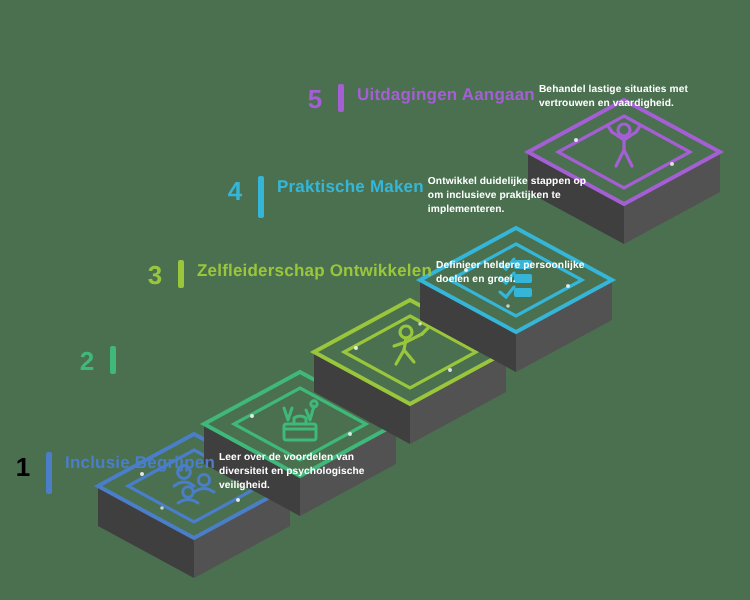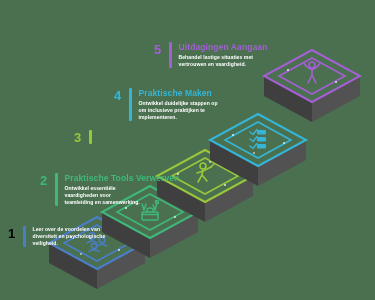--- a/index.html
+++ b/index.html
@@ -31,21 +31,21 @@
     flex:0 0 auto;
     padding-top:1px;
   }
   .accent-bar {
     width:2.5px;
     border-radius:1px;
     flex:0 0 auto;
     align-self:stretch;
     margin-left:2px;
   }
-  .step-body { display:flex; flex-direction:column; gap:2px; padding-left:3px; }
+  .step-body { display:flex; gap:2px; padding-left:3px; }
   .step-title {
     font-size:8.5px;
     font-weight:700;
     line-height:1.18;
     letter-spacing:.1px;
   }
   .step-desc {
     font-size:5.1px;
     font-weight:700;
     line-height:1.35;
@@ -168,36 +168,37 @@
         <path d="M 0,-6 L -6,-10 M 0,-6 L 6,-10"></path>
         <path d="M -6,-10 L -8,-13 M 6,-10 L 8,-13"></path>
       </g>
     </g>
   </svg>
 
   <div class="step-text" id="text-1">
     <span class="step-num">1</span>
     <span class="accent-bar" style="background:#4a7ec8"></span>
     <span class="step-body">
+      <span class="step-title" style="color:#4a7ec8">Inclusie Begrijpen</span>
       <span class="step-desc">Leer over de voordelen van diversiteit en psychologische veiligheid.</span>
     </span>
   </div>
 
   <div class="step-text" id="text-2">
     <span class="step-num" style="color:#3fb87a">2</span>
     <span class="accent-bar" style="background:#3fb87a"></span>
-    <span class="step-body">
-      <span class="step-title" style="color:#3fb87a">Praktische Tools Verwerven</span>
-      <span class="step-desc">Ontwikkel essentiële vaardigheden voor teamleiding en samenwerking.</span>
-    </span>
   </div>
 
   <div class="step-text" id="text-3">
     <span class="step-num" style="color:#9ac63b">3</span>
     <span class="accent-bar" style="background:#9ac63b"></span>
+    <span class="step-body">
+      <span class="step-title" style="color:#9ac63b">Zelfleiderschap Ontwikkelen</span>
+      <span class="step-desc">Definieer heldere persoonlijke doelen en groei.</span>
+    </span>
   </div>
 
   <div class="step-text" id="text-4">
     <span class="step-num" style="color:#35b6d8">4</span>
     <span class="accent-bar" style="background:#35b6d8"></span>
     <span class="step-body">
       <span class="step-title" style="color:#35b6d8">Praktische Maken</span>
       <span class="step-desc">Ontwikkel duidelijke stappen op om inclusieve praktijken te implementeren.</span>
     </span>
   </div>

